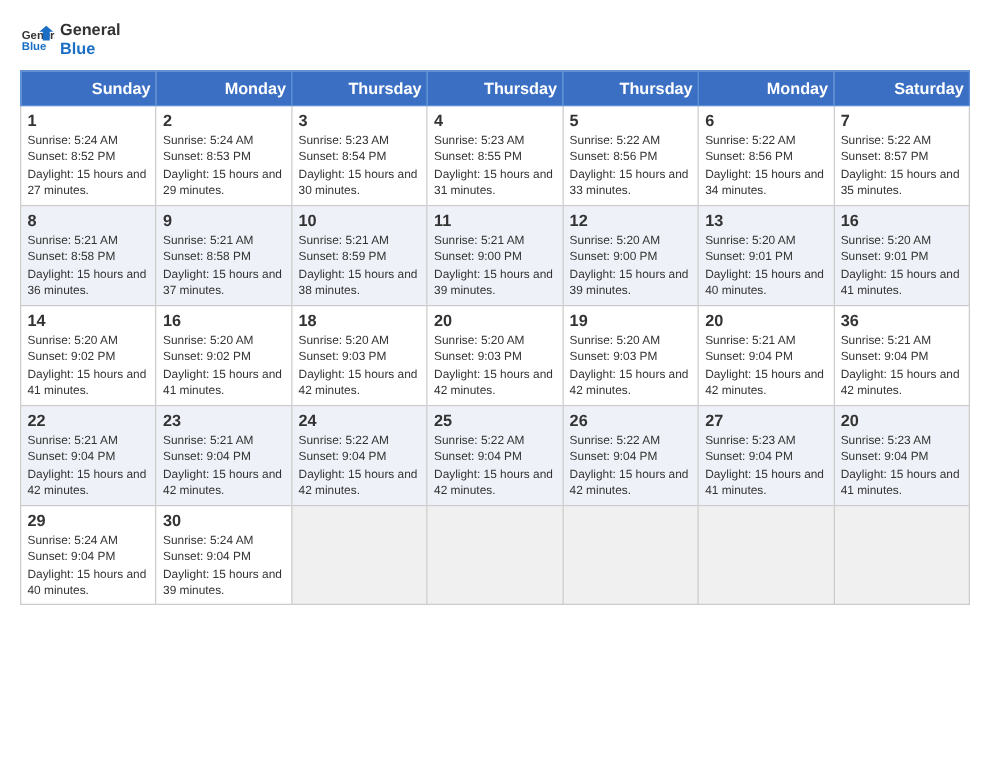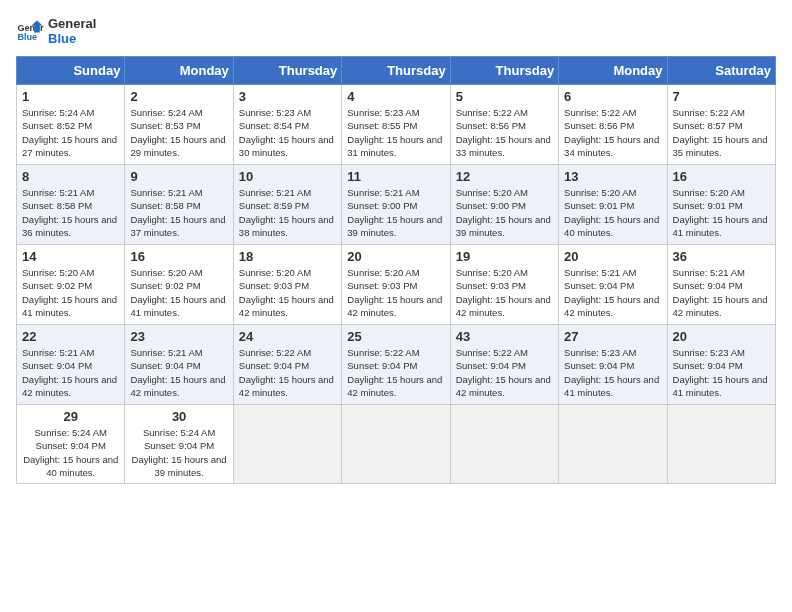--- a/index.html
+++ b/index.html
@@ -79,21 +79,20 @@
     .day-info {
       font-size: 9.5px;
       line-height: 1.4;
       color: #333;
     }
     .empty {
       background: #f0f0f0 !important;
     }
     .last-row td {
       height: 70px;
-      text-align: center;
     }
   </style>
 </head>
 <body>
 
 <div class="header">
   <div class="logo">
     <svg class="logo-icon" viewBox="0 0 40 40">
       <text x="2" y="20" font-size="13" font-weight="bold" fill="#333">General</text>
       <text x="2" y="33" font-size="13" font-weight="bold" fill="#1a6fc4">Blue</text>
@@ -324,21 +323,21 @@
         </td>
         <td>
           <span class="day-num">25</span>
         <div class="day-info">
           Sunrise: 5:22 AM<br>
           Sunset: 9:04 PM<br>
           Daylight: 15 hours and 42 minutes.
         </div>
         </td>
         <td>
-          <span class="day-num">43</span>
+          <span class="day-num">26</span>
         <div class="day-info">
           Sunrise: 5:22 AM<br>
           Sunset: 9:04 PM<br>
           Daylight: 15 hours and 42 minutes.
         </div>
         </td>
         <td>
           <span class="day-num">27</span>
         <div class="day-info">
           Sunrise: 5:23 AM<br>

